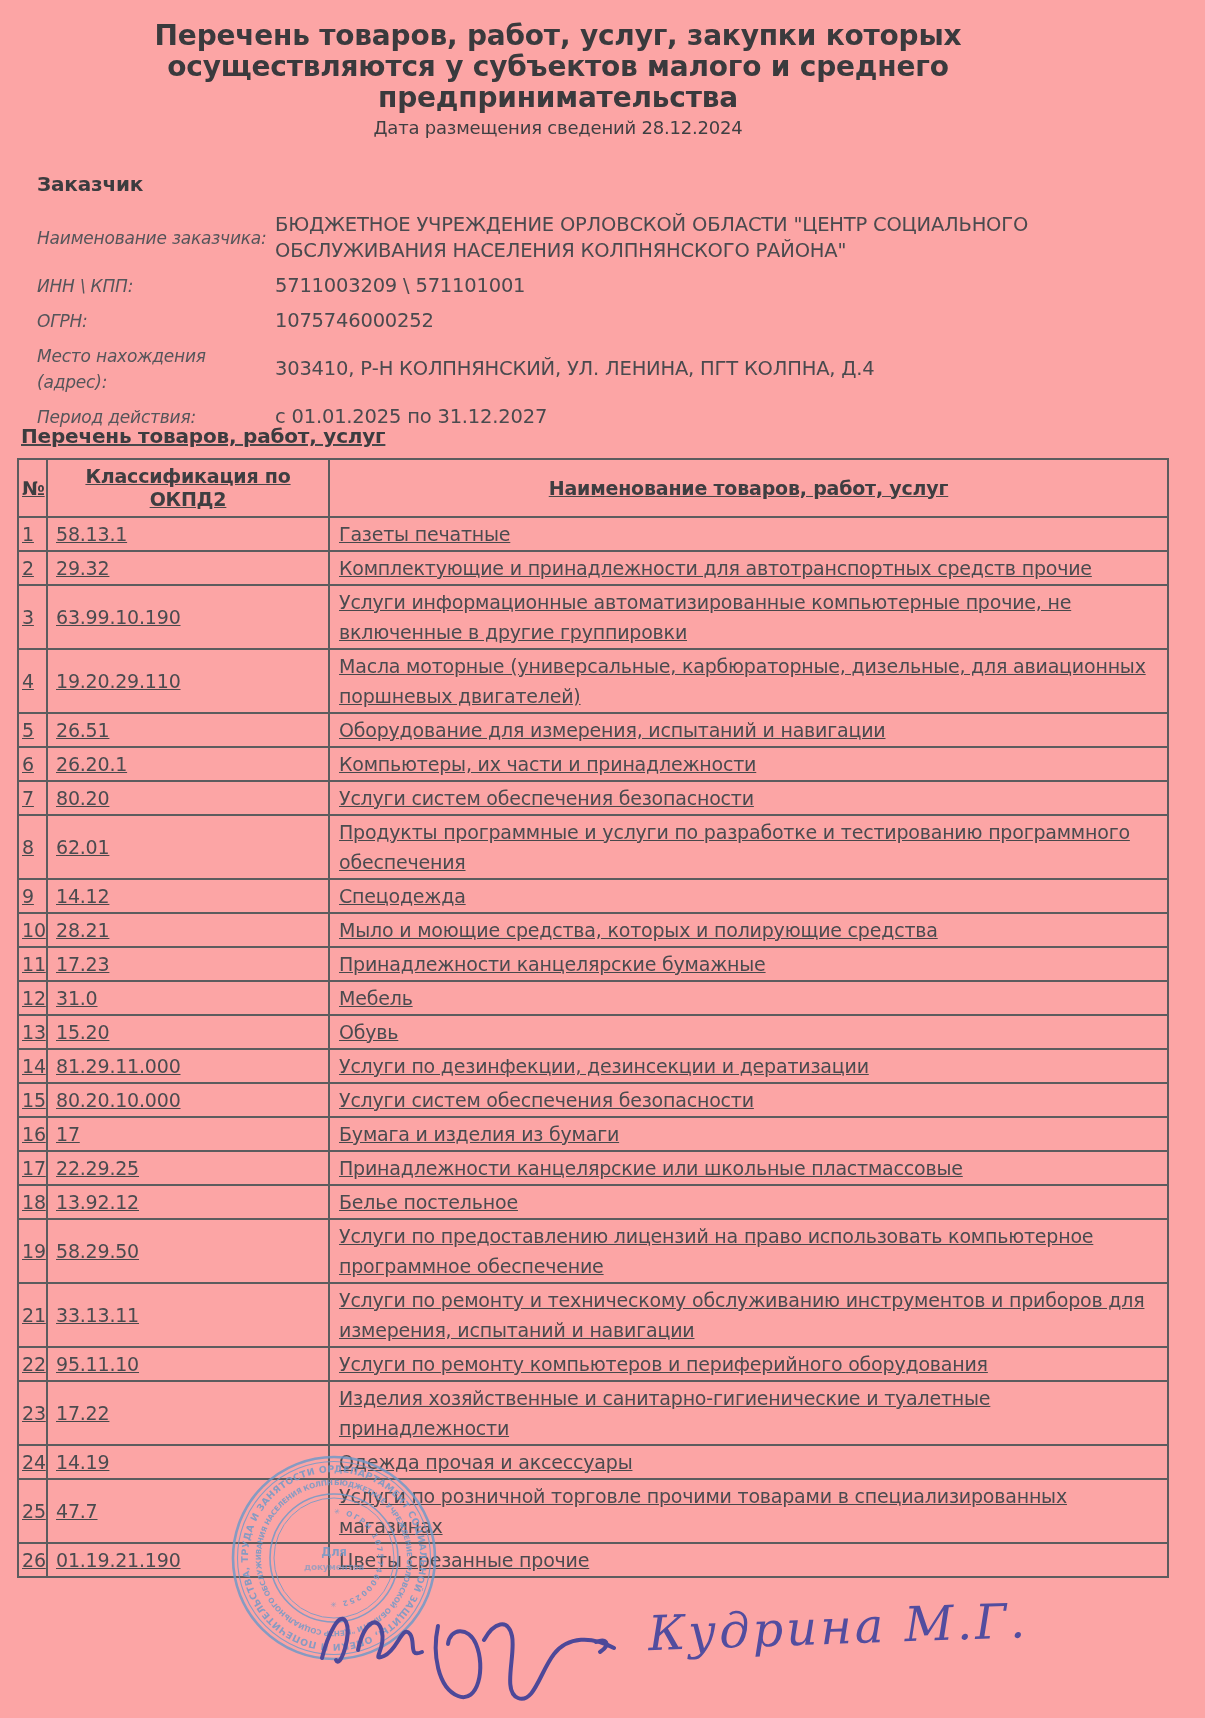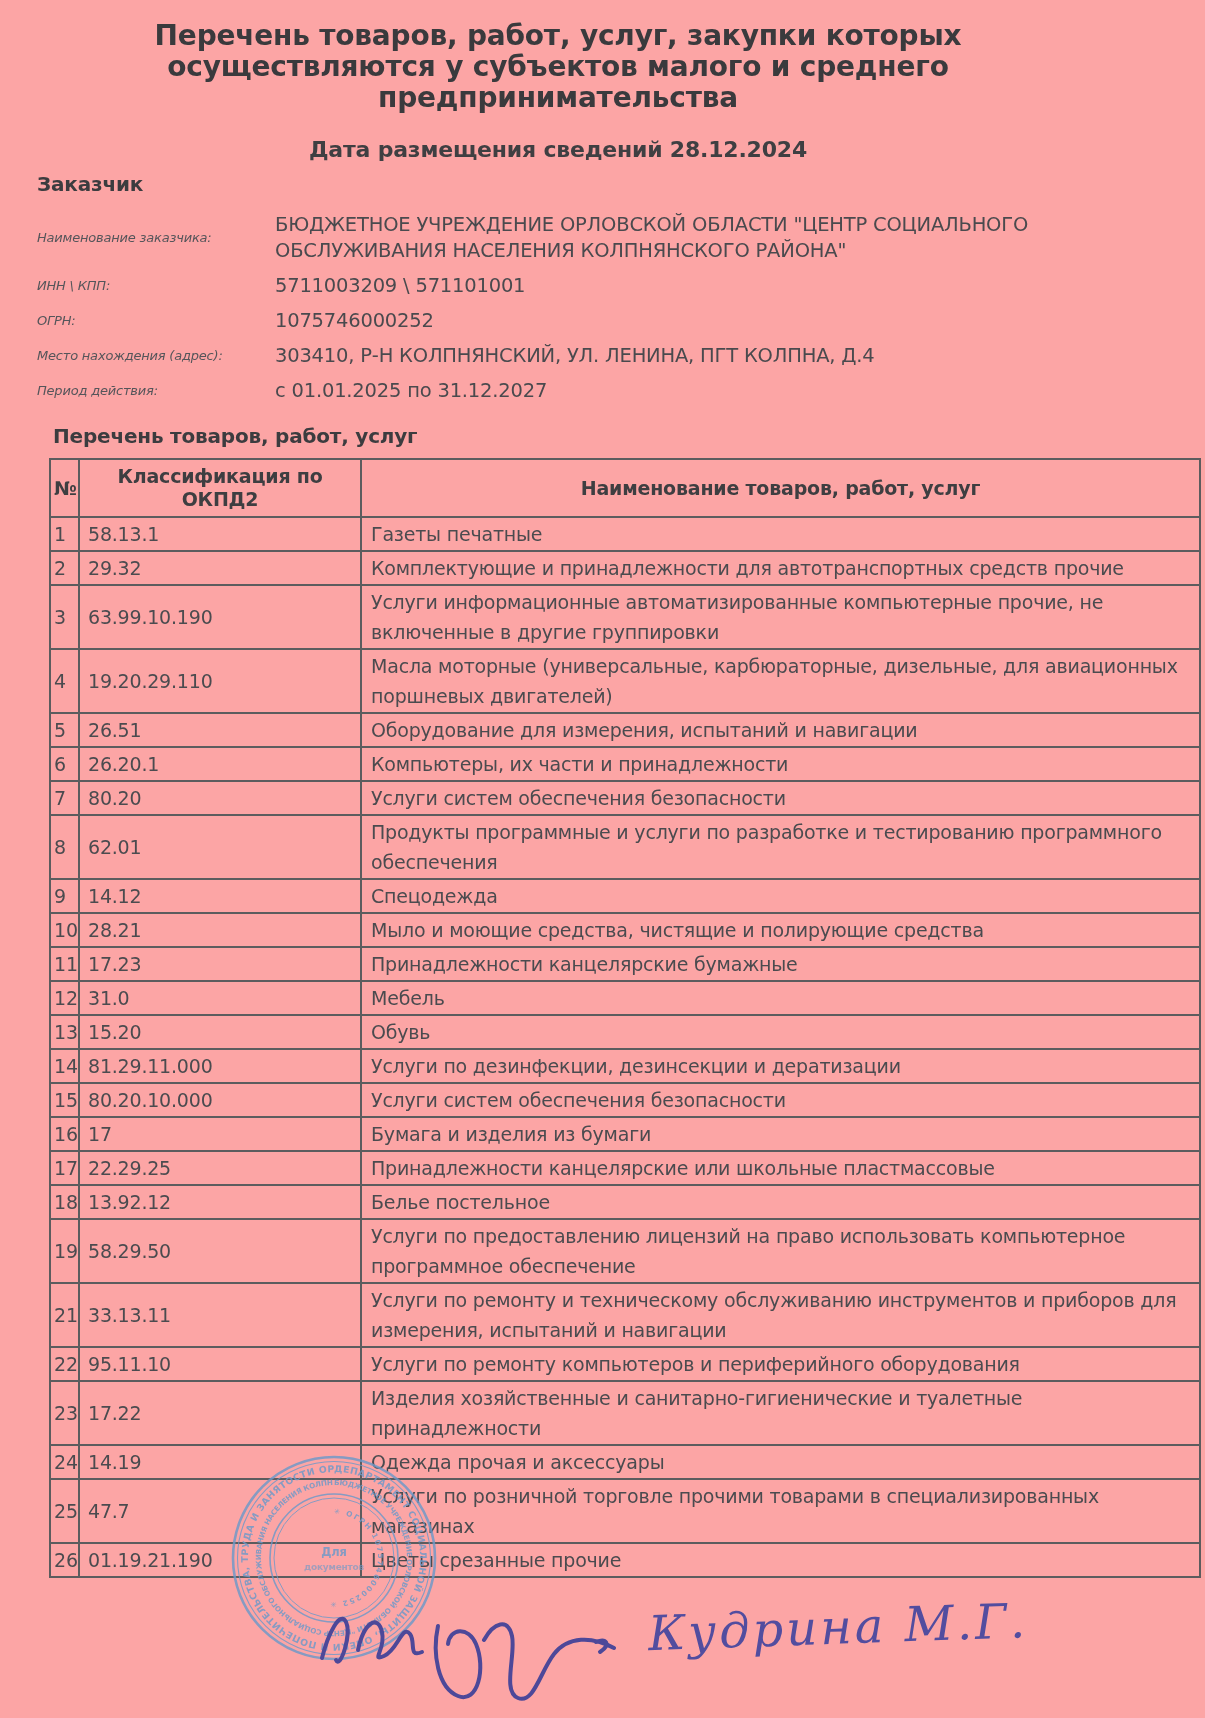--- a/index.html
+++ b/index.html
@@ -5,29 +5,29 @@
   html,body { margin:0; padding:0; background:#e8e8e6; }
   .page {
     position:relative; width:1205px; height:1718px; margin:0 auto;
     background:#fca5a5; overflow:hidden;
     font-family:"DejaVu Sans","Liberation Sans",sans-serif;
     color:#48484b; letter-spacing:-0.2px;
   }
   
   .doc-header { position:absolute; left:0; top:20px; width:1116px; text-align:center; }
   .title-line { font-weight:bold; font-size:28px; line-height:31px; color:#3a3a3d; }
-  .date-line  { margin-top:24px; font-weight:bold; font-size:22px; color:#3f3f42; }
+  .date-line  { margin-top:4px; font-weight:normal; font-size:18px; color:#3f3f42; }
   
   .customer { position:absolute; left:37px; top:172px; width:1090px; }
   .customer h2 { margin:0 0 16px 0; font-size:20px; color:#3c3c3f; }
   .frow { display:flex; align-items:center; margin-bottom:9px; }
-  .flabel { flex:none; width:238px; font-style:italic; font-size:13px; line-height:26px; color:#55555a; }
+  .flabel { flex:none; width:238px; font-style:italic; font-size:17px; line-height:26px; color:#55555a; }
   .fvalue { font-size:19.5px; line-height:26px; color:#4a4a4e; max-width:775px; }
   
-  .items { position:absolute; left:49px; top:424px; width:1152px; }
+  .items { position:absolute; left:17px; top:424px; width:1152px;text-decoration:underline; }
   .items h3 { margin:0 0 10px 4px; font-size:20px; color:#3c3c3f; }
   table { border-collapse:collapse; width:1152px; table-layout:fixed; }
   th, td { border:2px solid #5c5c5e; }
   th {
     font-size:19px; line-height:23px; color:#3e3e41;
     padding:5px 3px; text-align:center; font-weight:bold; background:transparent;
   }
   td { font-size:19px; line-height:30px; color:#4b4b4f; vertical-align:middle; padding:1px 0; }
   .col-num  { width:29px; }
   .col-code { width:282px; }
@@ -141,21 +141,21 @@
             <td class="col-name">Продукты программные и услуги по разработке и тестированию программного обеспечения</td>
           </tr>
           <tr>
             <td class="col-num">9</td>
             <td class="col-code">14.12</td>
             <td class="col-name">Спецодежда</td>
           </tr>
           <tr>
             <td class="col-num">10</td>
             <td class="col-code">28.21</td>
-            <td class="col-name">Мыло и моющие средства, чистящие и полирующие средства</td>
+            <td class="col-name">Мыло и моющие средства, которых и полирующие средства</td>
           </tr>
           <tr>
             <td class="col-num">11</td>
             <td class="col-code">17.23</td>
             <td class="col-name">Принадлежности канцелярские бумажные</td>
           </tr>
           <tr>
             <td class="col-num">12</td>
             <td class="col-code">31.0</td>
             <td class="col-name">Мебель</td>

